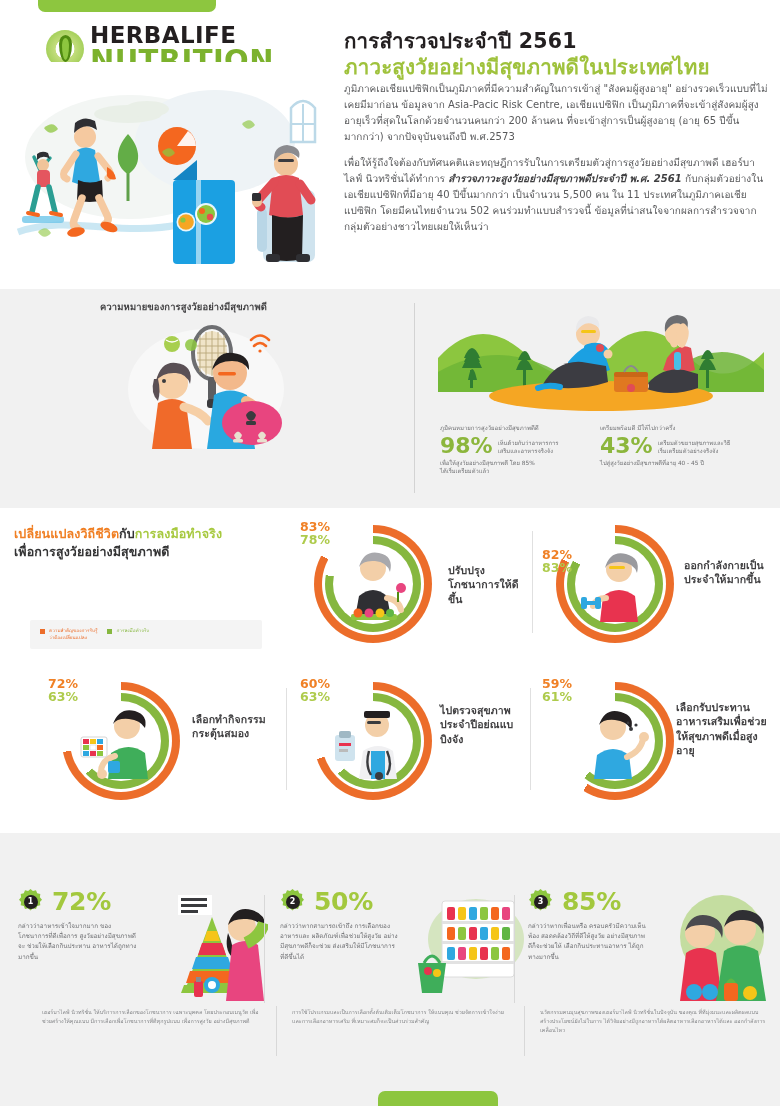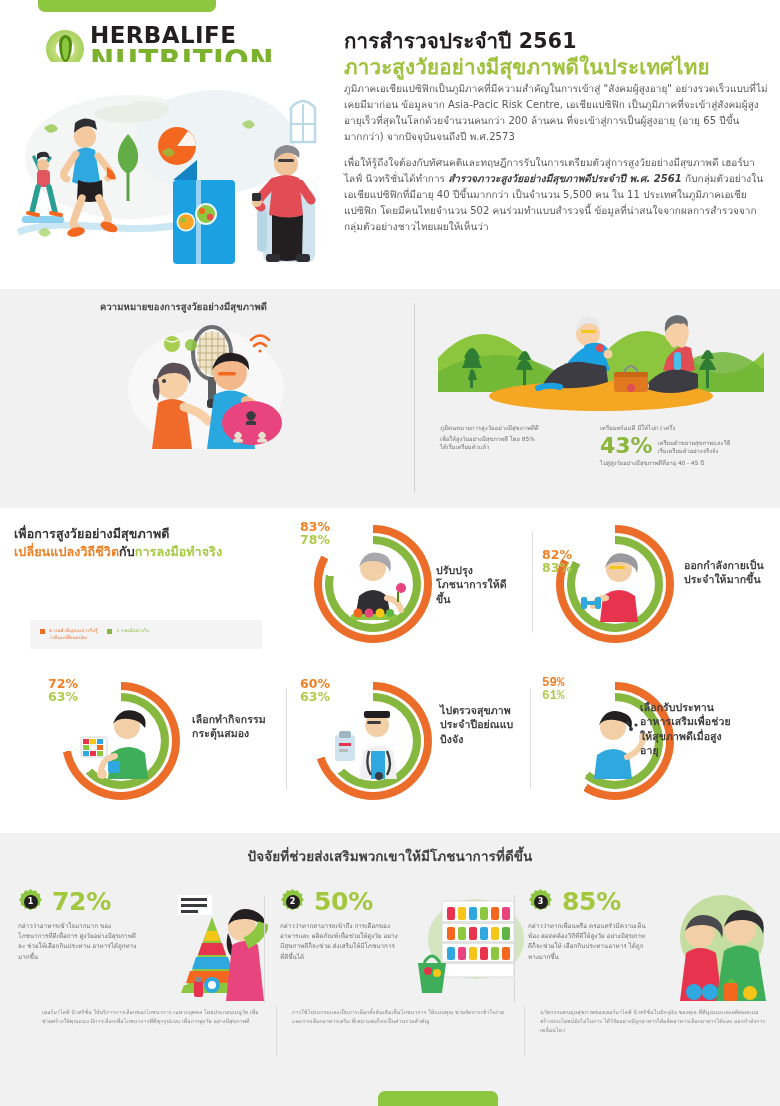--- a/index.html
+++ b/index.html
@@ -435,37 +435,42 @@
     <g>
       <rect x="176" y="74" width="34" height="18" rx="3" fill="#e07820"></rect>
       <rect x="176" y="72" width="34" height="5" rx="2" fill="#c96717"></rect>
       <path d="M186 72 q7 -12 14 0" stroke="#8a8a8e" stroke-width="2" fill="none"></path>
       <circle cx="193" cy="88" r="4" fill="#e14c55"></circle>
     </g>
   </svg>
 
   <div class="mini-stat" style="left:440px; top:424px; width:160px;">
     <div class="head" style="white-space:pre-line;">ภูมิคนหมายการสูงวัยอย่างมีสุขภาพดีดี</div>
+    <div class="row">
+      <div class="pct">98%</div>
+      <div class="desc" style="white-space:pre-line;">เห็นด้วยกับว่าอาหารการ
+เสริมและอาหารจริงจัง</div>
+    </div>
     <div class="foot" style="white-space:pre-line;">เพื่อให้สูงวัยอย่างมีสุขภาพดี โดย 85%
 ได้เริ่มเตรียมตัวแล้ว</div>
   </div>
   <div class="mini-stat" style="left:600px; top:424px; width:170px;">
     <div class="head" style="white-space:pre-line;">เตรียมพร้อมดี มีให้ไปกว่าครึ่ง</div>
     <div class="row">
       <div class="pct">43%</div>
       <div class="desc" style="white-space:pre-line;">เตรียมตัวขยายสุขภาพและวิธี
 เริ่มเตรียมตัวอย่างจริงจัง</div>
     </div>
     <div class="foot" style="white-space:pre-line;">ไปสู่สูงวัยอย่างมีสุขภาพดีที่อายุ 40 - 45 ปี</div>
   </div>
 
   <div class="sec3">
     <div class="sec3-head">
+      <div class="ln"><span class="c-or">เปลี่ยนแปลงวิถีชีวิต</span><span class="c-dk">กับ</span><span class="c-gr">การลงมือทำจริง</span></div>
       <div class="ln c-dk">เพื่อการสูงวัยอย่างมีสุขภาพดี</div>
-      <div class="ln"><span class="c-or">เปลี่ยนแปลงวิถีชีวิต</span><span class="c-dk">กับ</span><span class="c-gr">การลงมือทำจริง</span></div>
     </div>
   </div>
 
   <div class="legend">
     <div class="legend-item">
       <span class="legend-swatch or"></span>
       <span class="lbl or" style="white-space:pre-line;">ความสำคัญของการรับรู้
 ว่าต้องเปลี่ยนแปลง</span>
     </div>
     <div class="legend-item">
@@ -492,21 +497,21 @@
         <circle cx="38" cy="71" r="4.5" fill="#e8457f"></circle>
         <circle cx="49" cy="71" r="4.5" fill="#f5c518"></circle>
         <circle cx="59" cy="71" r="4" fill="#60b644"></circle>
       </svg>
     </div>
   </div>
   <div class="donut-vals" style="left:300px; top:520px;">
     <div class="v1"><span>83</span>%</div>
     <div class="v2"><span>78</span>%</div>
   </div>
-  <div class="donut-label" style="left:436px; top:563px; width:78px;">ปรับปรุงโภชนาการให้ดีขึ้น</div>
+  <div class="donut-label" style="left:448px; top:563px; width:78px;">ปรับปรุงโภชนาการให้ดีขึ้น</div>
   <div class="vsep" style="left:532px; top:531px; height:102px;"></div>
 
   <div class="donut" style="left:556px; top:525px;">
     <div class="ring-outer" id="ro1" style="background: conic-gradient(rgb(236, 109, 42) 0deg, rgb(236, 109, 42) 295.2deg, rgb(255, 255, 255) 295.2deg, rgb(255, 255, 255) 360deg);"></div>
     <div class="mask-outer"></div>
     <div class="ring-inner" id="ri1" style="background: conic-gradient(rgb(134, 183, 63) 0deg, rgb(134, 183, 63) 298.8deg, rgb(255, 255, 255) 298.8deg, rgb(255, 255, 255) 360deg);"></div>
     <div class="mask-inner"></div>
     <div class="icon-slot">
       <svg viewBox="0 0 84 84" width="84" height="84">
         <circle cx="46" cy="27" r="13" fill="#f3cfa8"></circle>
@@ -609,28 +614,27 @@
         <path d="M54 58 q14 -6 16 -18" stroke="#f3cfa8" stroke-width="6" fill="none" stroke-linecap="round"></path>
         <circle cx="71" cy="38" r="5" fill="#f3cfa8"></circle>
         <g fill="#3a3b3e">
           <circle cx="58" cy="30" r="2"></circle>
             <circle cx="63" cy="26" r="1.6"></circle>
             <circle cx="55" cy="24" r="1.4"></circle>
         </g>
       </svg>
     </div>
   </div>
-  <div class="donut-vals" style="left:542px; top:677px;font-family:Liberation Mono, monospace;">
+  <div class="donut-vals" style="left:542px; top:677px;">
     <div class="v1"><span>59</span>%</div>
     <div class="v2"><span>61</span>%</div>
   </div>
-  <div class="donut-label" style="left:640px; top:700px; width:96px;">เลือกรับประทานอาหารเสริมเพื่อช่วยให้สุขภาพดีเมื่อสูงอายุ</div>
+  <div class="donut-label" style="left:676px; top:700px; width:96px;">เลือกรับประทานอาหารเสริมเพื่อช่วยให้สุขภาพดีเมื่อสูงอายุ</div>
 
   <div class="sec4">
-    <div class="sec4-title">ปัจจัยที่ช่วยส่งเสริมพวกเขาให้มีโภชนาการที่ดีขึ้น</div>
 
     <div class="factor" style="left:18px;">
       <div class="hdr">
         <div class="gear">
           <svg class="gear-bg" viewBox="0 0 25 25">
             <path d="M12.5 0 l2.4 2.1 l3.1 -0.8 l1.2 3 l3.1 0.8 l-0.4 3.2 l2.1 2.4 l-2.1 2.4 l0.4 3.2 l-3.1 0.8 l-1.2 3 l-3.1 -0.8 l-2.4 2.1 l-2.4 -2.1 l-3.1 0.8 l-1.2 -3 l-3.1 -0.8 l0.4 -3.2 l-2.1 -2.4 l2.1 -2.4 l-0.4 -3.2 l3.1 -0.8 l1.2 -3 l3.1 0.8 Z" fill="#8dc63f"></path>
           </svg>
           <div class="gear-num">1</div>
         </div>
         <div class="pct">72%</div>

